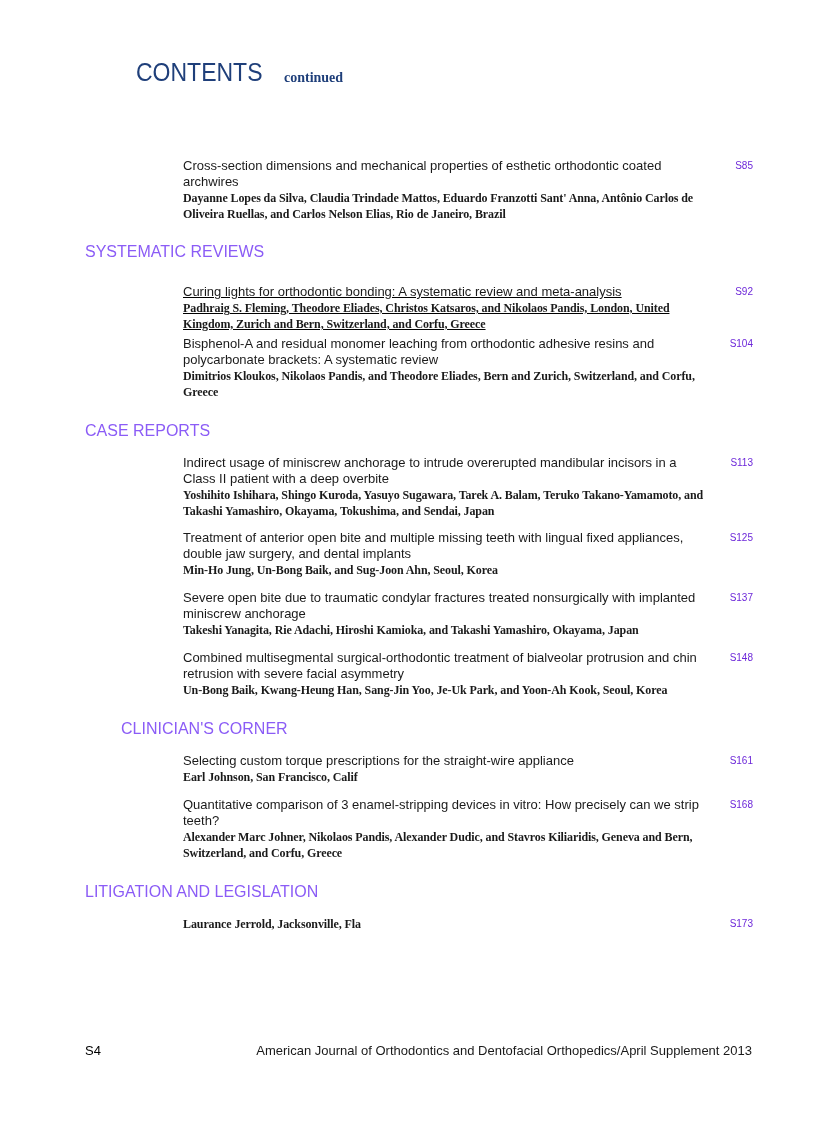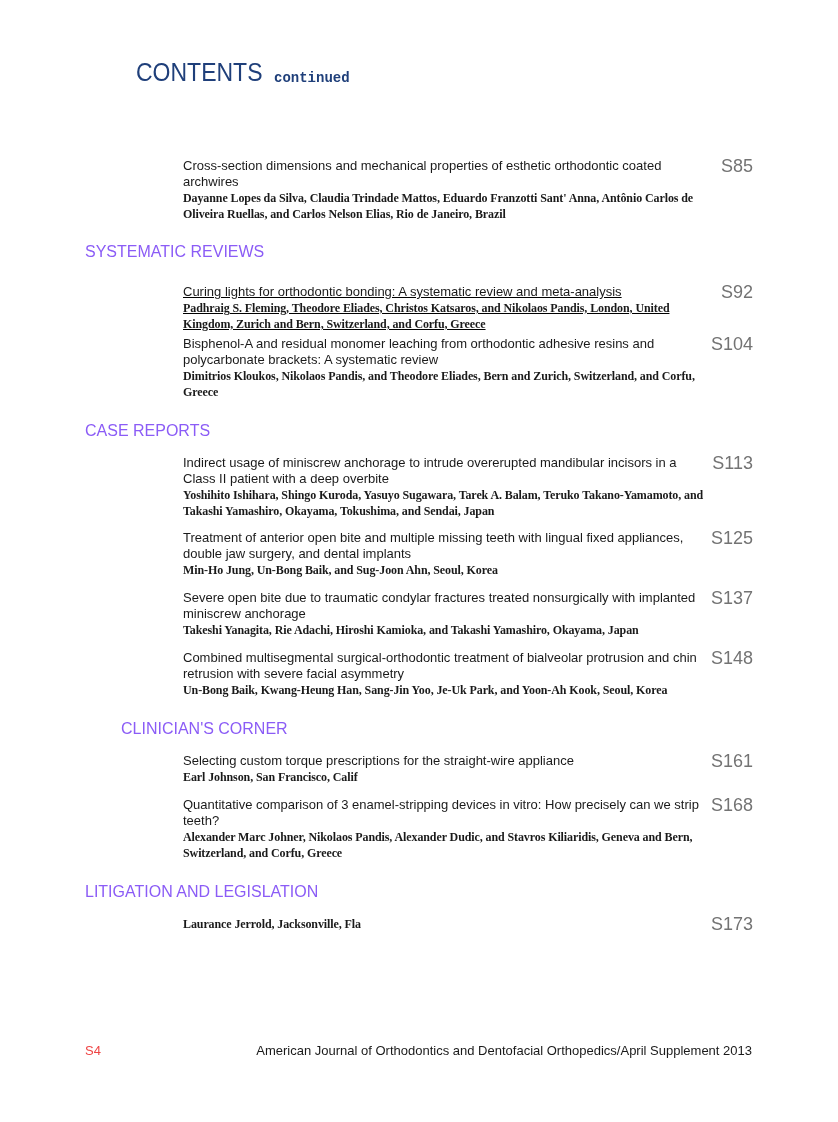--- a/index.html
+++ b/index.html
@@ -1,26 +1,26 @@
 <!DOCTYPE html>
 <html><head>
 <meta charset="utf-8">
 <style>
   html, body { margin: 0; padding: 0; background: #ffffff; }
   body { width: 838px; height: 1122px; position: relative; overflow: hidden; }
   .page { position: absolute; left: 0; top: 0; width: 838px; height: 1122px; }
   .contents-header { position: absolute; left: 136px; top: 58px; white-space: nowrap; }
   .contents-title { font-family: "Liberation Sans", sans-serif; font-size: 25px; color: #1f3f7a; letter-spacing: 0px; transform: scaleX(0.92); display: inline-block; transform-origin: left; }
-  .contents-continued { font-family: Liberation Mono, monospace; font-weight: bold; font-size: 14px; color: #1f3f7a; position: absolute; left: 138px; top: 12px; }
+  .contents-continued { font-family: Liberation Serif, serif; font-weight: bold; font-size: 14px; color: #1f3f7a; margin-left: 10px; position: absolute; left: 138px; top: 12px; }
   .section-heading { position: absolute; left: 85px; font-family: "Liberation Sans", sans-serif; font-size: 16px; color: #8b5cf6; margin: 0; font-weight: normal; }
   .entry { position: absolute; left: 183px; width: 570px; }
   .entry-title { font-family: "Liberation Sans", sans-serif; font-size: 13px; line-height: 16px; color: #1a1a1a; width: 525px; }
   .entry-authors { font-family: "Liberation Serif", serif; font-weight: bold; font-size: 12px; line-height: 16px; color: #1a1a1a; width: 525px; letter-spacing: -0.1px; }
-  .entry-page { position: absolute; right: 0; top: 0; font-family: "Liberation Sans", sans-serif; font-size: 18px; line-height: 16px; color: #737373; }
-  .footer-page { position: absolute; left: 85px; top: 1043px; font-family: "Liberation Sans", sans-serif; font-size: 13px; color: #ef4444; }
+  .entry-page { position: absolute; right: 0; top: 0; font-family: "Liberation Sans", sans-serif; font-size: 10px; line-height: 16px; color: #6d28d9; }
+  .footer-page { position: absolute; left: 85px; top: 1043px; font-family: "Liberation Sans", sans-serif; font-size: 13px; color: #000000; }
   .footer-journal { position: absolute; right: 86px; top: 1043px; font-family: "Liberation Sans", sans-serif; font-size: 13px; color: #1a1a1a; }
 </style>
 </head>
 <body>
 
 <div class="page">
 
   <div class="contents-header">
     <span class="contents-title">CONTENTS</span>
     <span class="contents-continued">continued</span>

